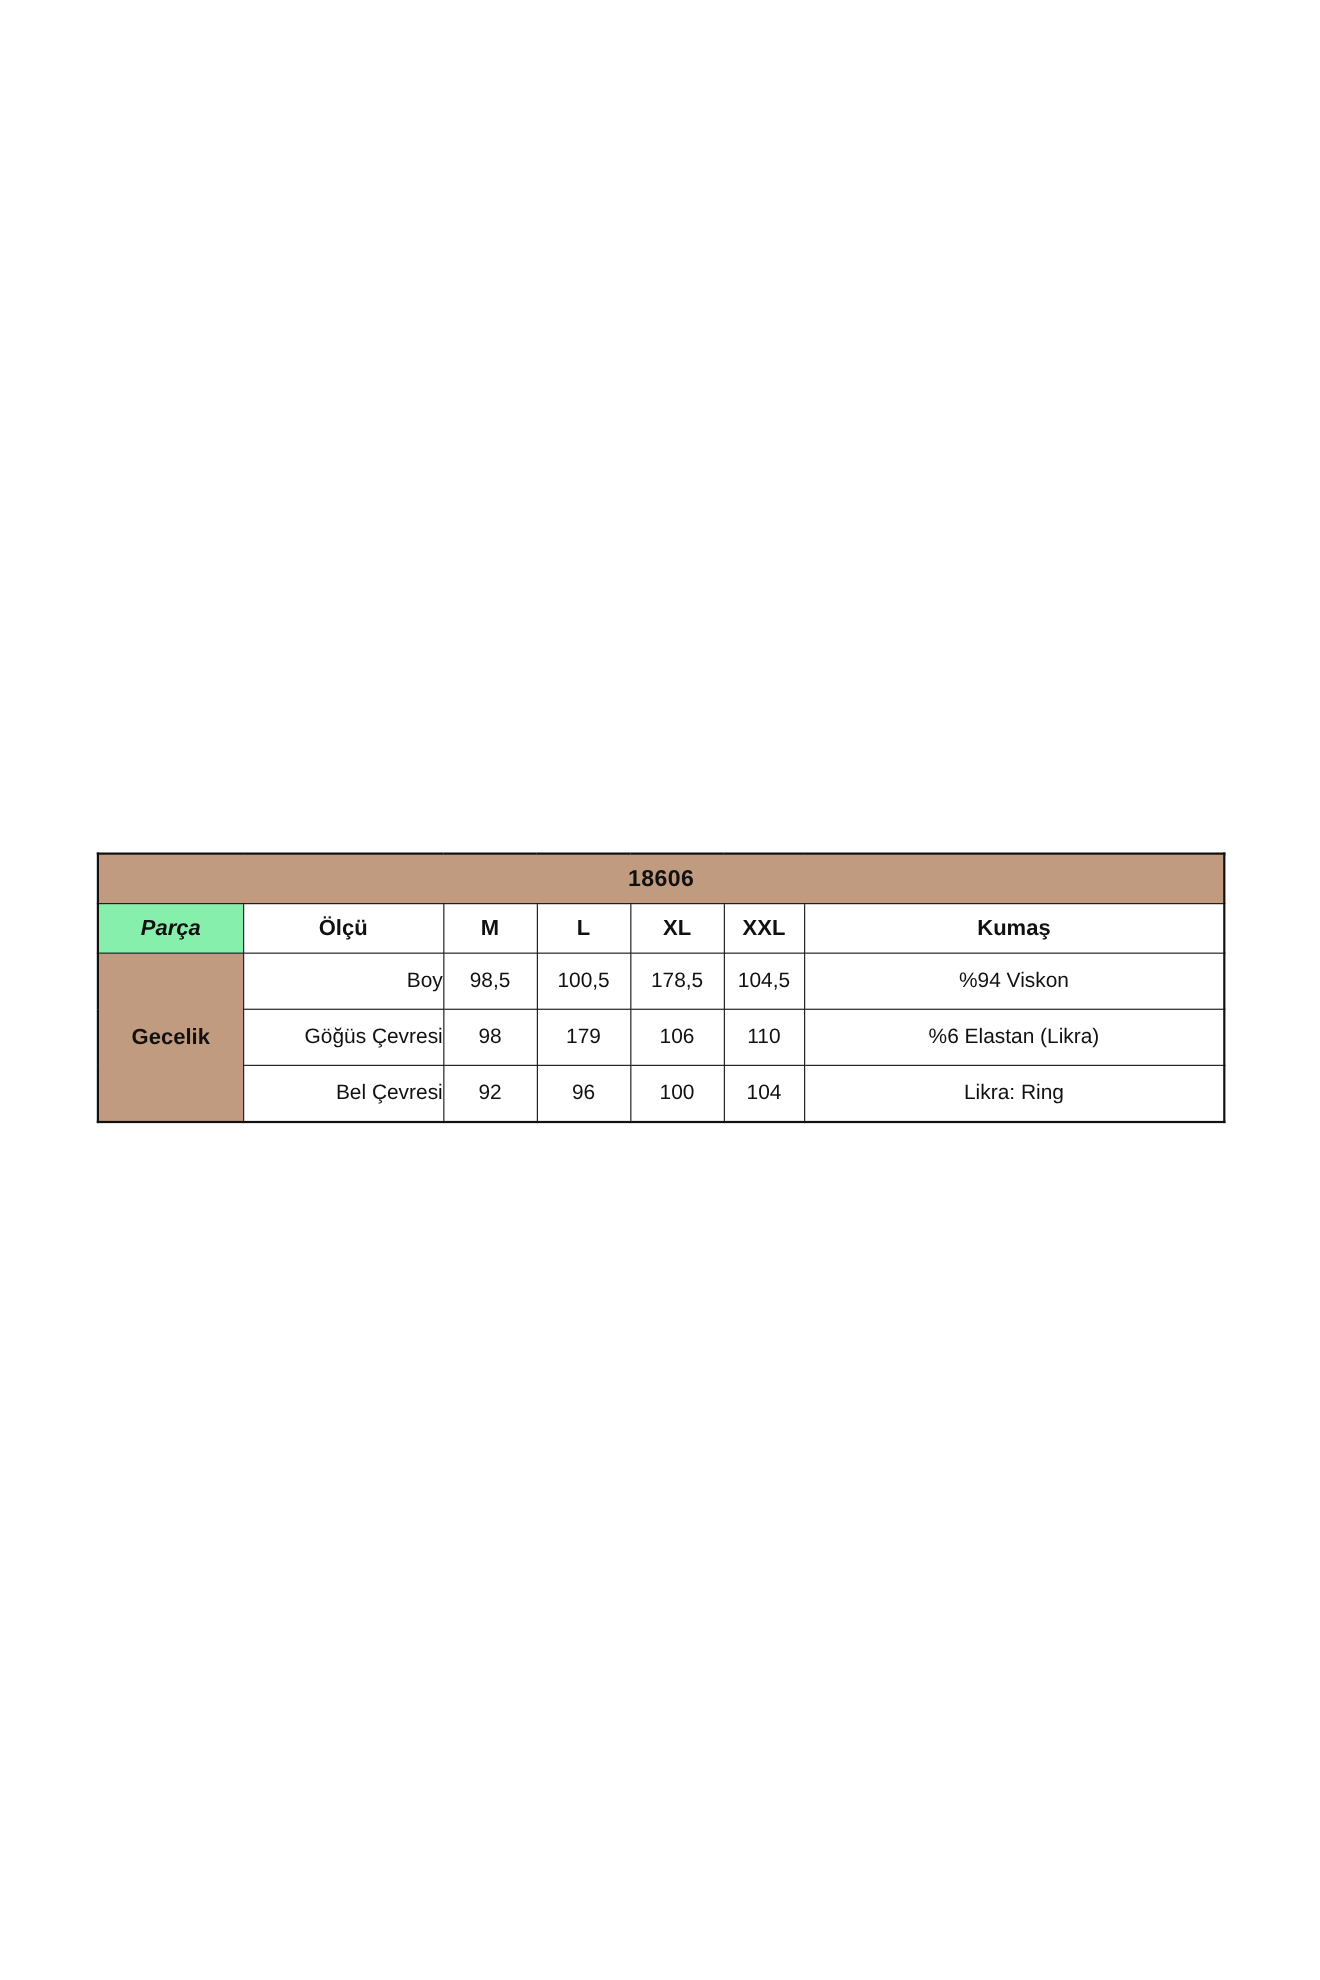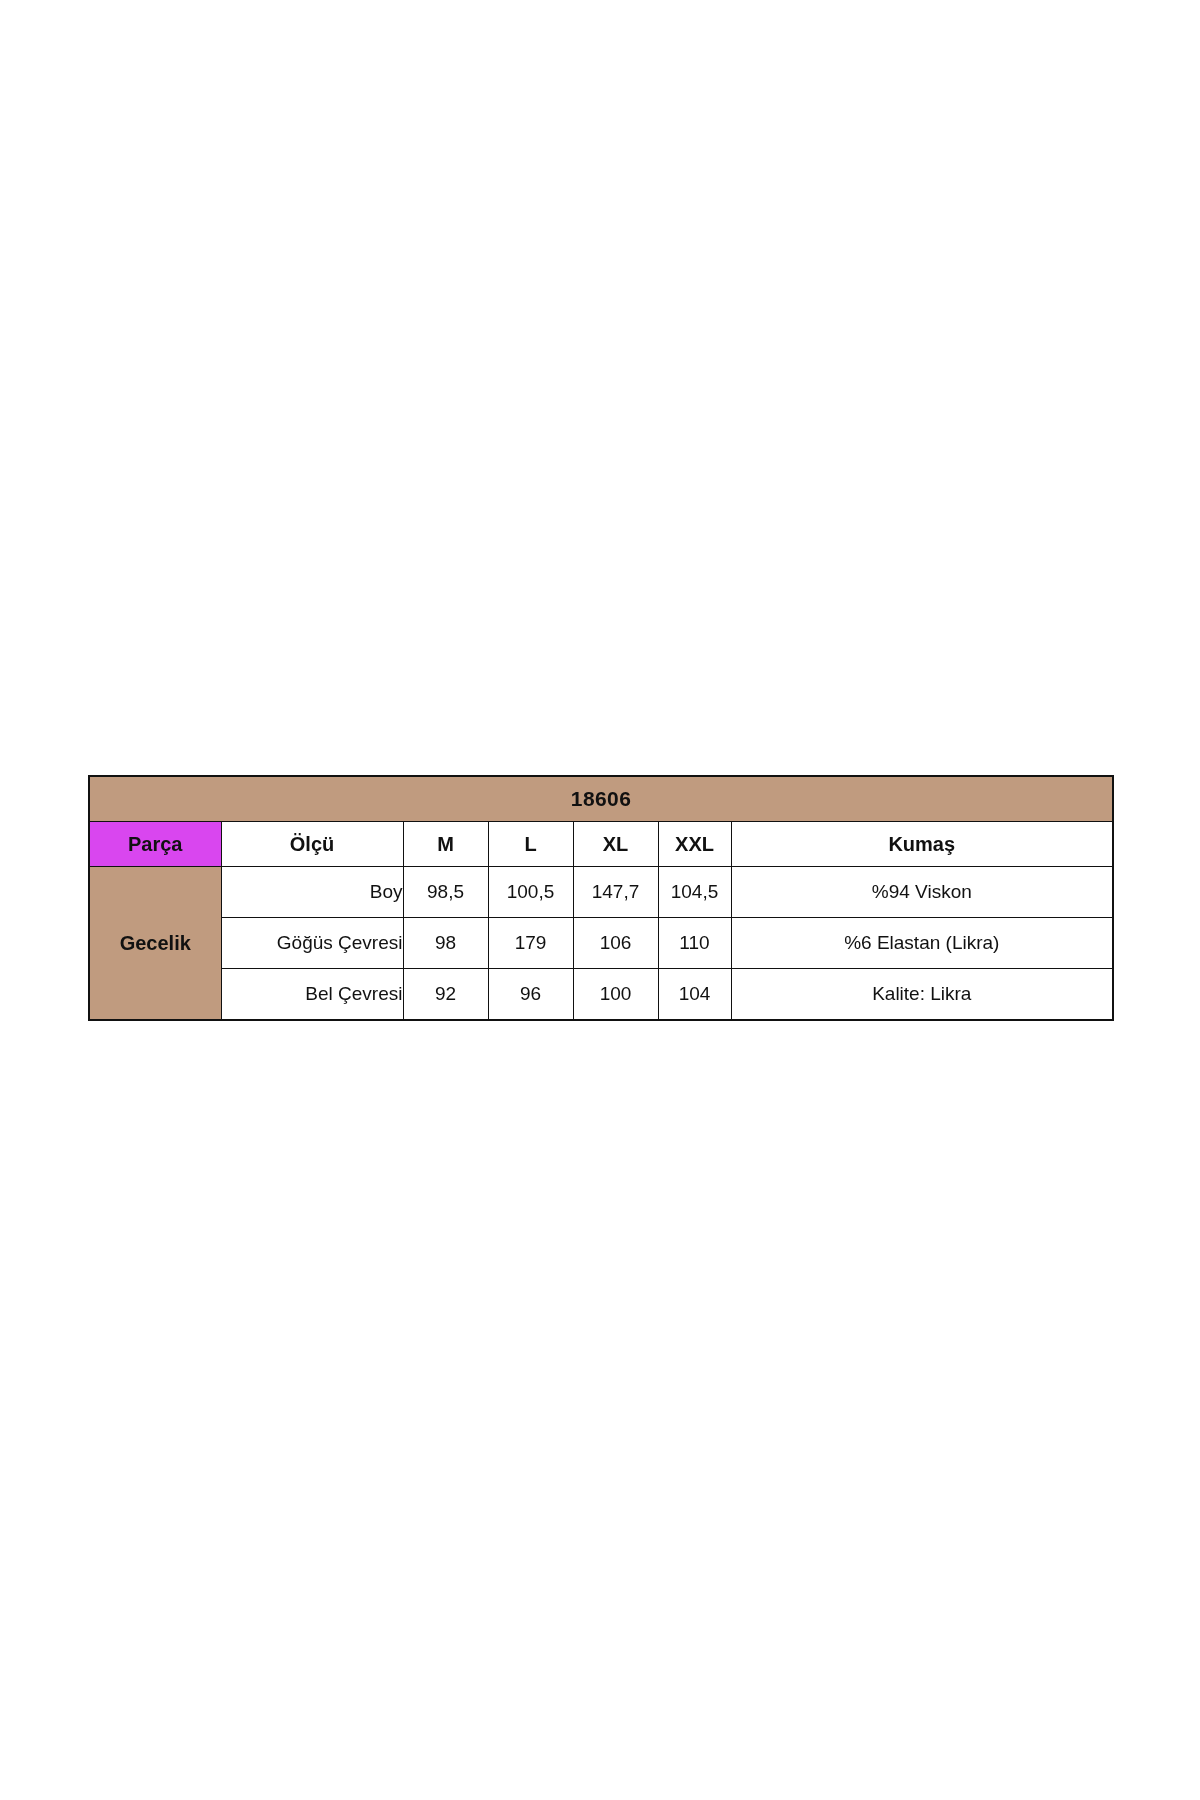--- a/index.html
+++ b/index.html
@@ -50,21 +50,22 @@
   
   .hdr {
     background: #ffffff;
     text-align: center;
     font-weight: bold;
     font-size: 20px;
     height: 44px;
     color: #111111;
   }
   .hdr.parca {
-    background: #d946ef;
+    background: #86efac;
+    font-style: italic;
   }
 
   
   .piece-cell {
     background: #c09b7f;
     text-align: center;
     font-weight: bold;
     font-size: 20px;
     color: #111111;
   }
@@ -138,37 +139,37 @@
         <td class="hdr">XL</td>
         <td class="hdr">XXL</td>
         <td class="hdr">Kumaş</td>
       </tr>
 
       <tr>
         <td class="piece-cell" rowspan="3">Gecelik</td>
         <td class="measure-cell">Boy</td>
         <td class="num-cell">98,5</td>
         <td class="num-cell">100,5</td>
-        <td class="num-cell">147,7</td>
+        <td class="num-cell">178,5</td>
         <td class="num-cell">104,5</td>
         <td class="fabric-cell fabric-top">%94 Viskon</td>
       </tr>
 
       <tr>
         <td class="measure-cell">Göğüs Çevresi</td>
         <td class="num-cell">98</td>
         <td class="num-cell">179</td>
         <td class="num-cell">106</td>
         <td class="num-cell">110</td>
         <td class="fabric-cell fabric-nb">%6 Elastan (Likra)</td>
       </tr>
 
       <tr>
         <td class="measure-cell">Bel Çevresi</td>
         <td class="num-cell">92</td>
         <td class="num-cell">96</td>
         <td class="num-cell">100</td>
         <td class="num-cell">104</td>
-        <td class="fabric-cell fabric-bottom">Kalite: Likra</td>
+        <td class="fabric-cell fabric-bottom">Likra: Ring</td>
       </tr>
     </tbody>
   </table>
 </div>
 
 </body></html>

